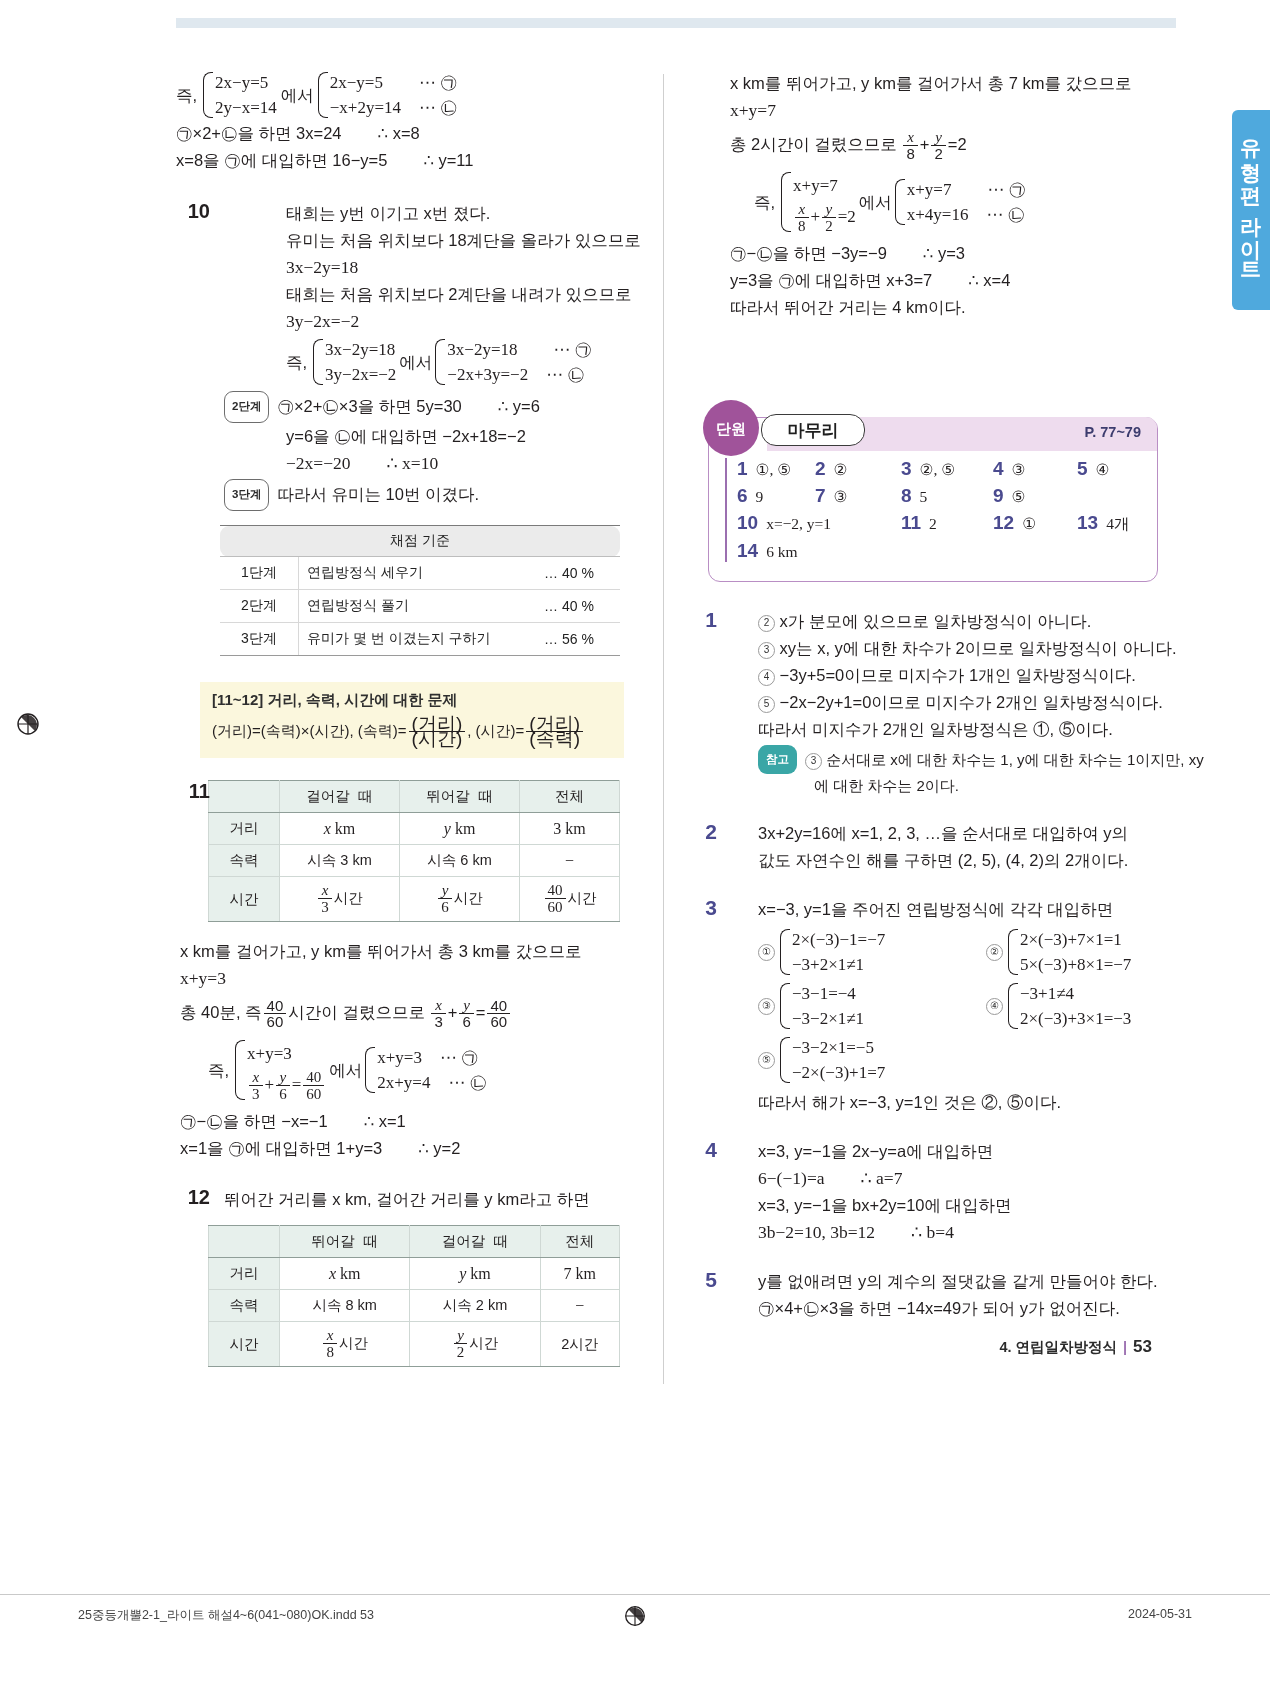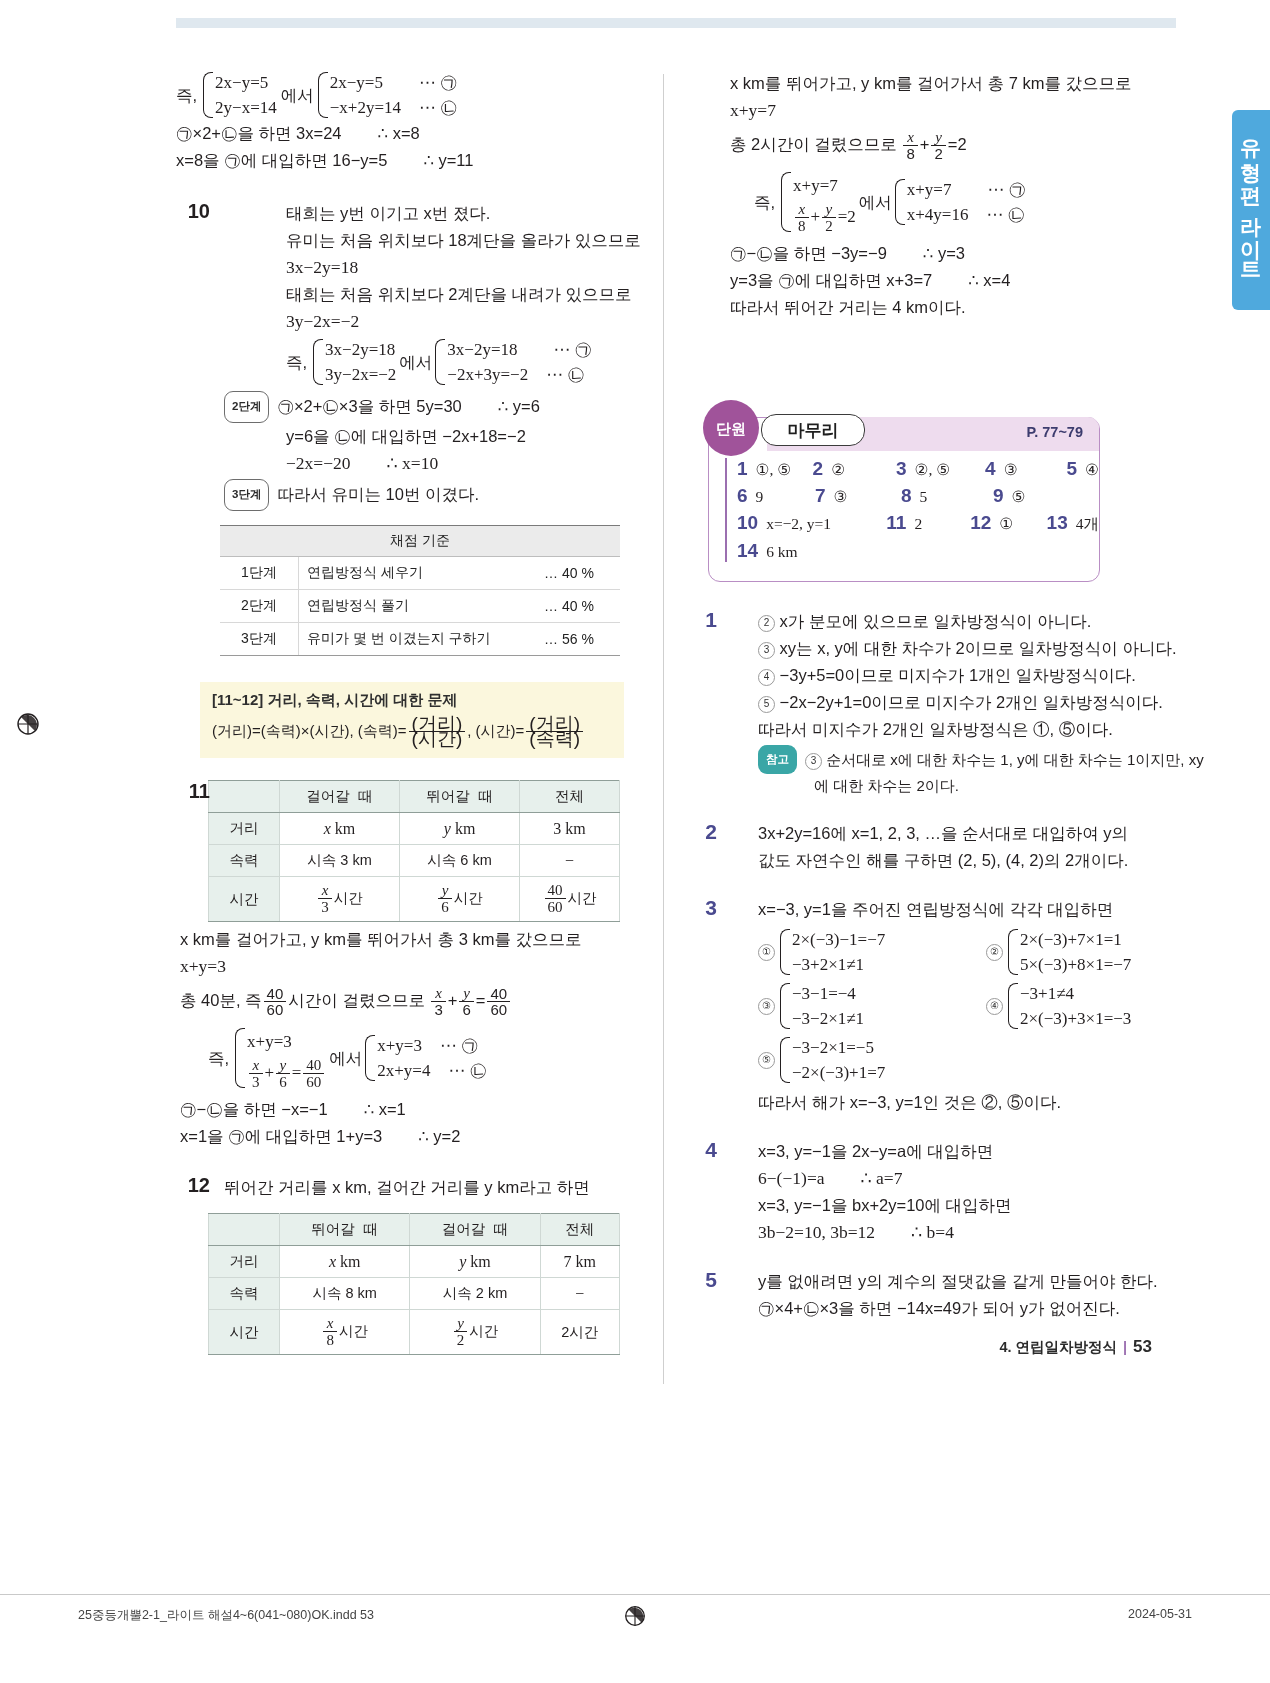--- a/index.html
+++ b/index.html
@@ -91,21 +91,21 @@
     font-family:"Liberation Sans", sans-serif;vertical-align:1px;color:#333;
   }
 
   
   .grade-table{
     margin:14px 0 0 44px;width:400px;border-collapse:collapse;
     font-family:"Liberation Sans", sans-serif;font-size:14px;
   }
   .grade-table th{
     background:#ebebeb;border-top:1.6px solid #7a7a7a;border-bottom:1px solid #bdbdbd;
-    padding:6px 0;font-weight:normal;color:#222;
+    padding:6px 0;font-weight:normal;color:#222;border-radius:9px;
   }
   .grade-table td{
     border-bottom:1px solid #d8d8d8;padding:7px 8px;color:#222;
   }
   .grade-table td.stp{width:62px;text-align:center;border-right:1px solid #d8d8d8;}
   .grade-table td.pts{text-align:center;width:86px;white-space:nowrap;}
   .grade-table tr:last-child td{border-bottom:1.2px solid #9a9a9a;}
 
   
   .tipbox{
@@ -133,21 +133,21 @@
   .dtable tbody th{
     background:#e7f0ec;font-family:"Liberation Sans", sans-serif;font-size:14.5px;font-weight:normal;
     width:62px;
   }
   .dtable tbody td{background:#fff;}
   .dtable tr:last-child th,.dtable tr:last-child td{border-bottom:1.6px solid #8f9e98;}
   .dtable .kotxt{font-family:"Liberation Sans", sans-serif;font-size:14.5px;}
 
   
   .unitbox{
-    position:relative;margin:34px 0 0 18px;width:392px;
+    position:relative;margin:34px 0 0 18px;width:450px;
     border:1.6px solid #b98ec4;border-radius:12px;background:#fff;
     padding:36px 0 14px 0;box-sizing:border-box;
   }
   .unit-headbar{
     position:absolute;left:58px;right:0;top:-1px;height:34px;background:#eedcee;
     border-radius:0 11px 0 0;
   }
   .unit-badge{
     position:absolute;left:-6px;top:-18px;width:56px;height:56px;border-radius:50%;
     background:#a0539a;color:#fff;
@@ -354,21 +354,21 @@
           </tr>
           <tr>
             <th class="kotxt">시간</th>
             <td><span class="frac"><span class="n mi">x</span><span class="d">3</span></span><span class="kotxt">시간</span></td>
             <td><span class="frac"><span class="n mi">y</span><span class="d">6</span></span><span class="kotxt">시간</span></td>
             <td><span class="frac"><span class="n">40</span><span class="d">60</span></span><span class="kotxt">시간</span></td>
           </tr>
         </tbody>
       </table>
 
-      <div style="margin-left:4px;margin-top:4px;">
+      <div style="margin-left:4px;margin-top:16px;">
         <div class="line ko">x km를 걸어가고, y km를 뛰어가서 총 3 km를 갔으므로</div>
         <div class="line">x+y=3</div>
         <div class="line ko" style="margin-top:6px;">
           <span>총 40분, 즉</span><span class="frac"><span class="n">40</span><span class="d">60</span></span><span>시간이 걸렸으므로</span>
           <span class="frac"><span class="n mi">x</span><span class="d">3</span></span><span>+</span><span class="frac"><span class="n mi">y</span><span class="d">6</span></span><span>=</span><span class="frac"><span class="n">40</span><span class="d">60</span></span>
         </div>
         <div class="line" style="display:flex;align-items:center;margin-top:8px;margin-left:28px;">
           <span class="ko">즉,</span>
           <span class="sys tall" style="margin-left:6px;">
             <span class="row">x+y=3</span>

